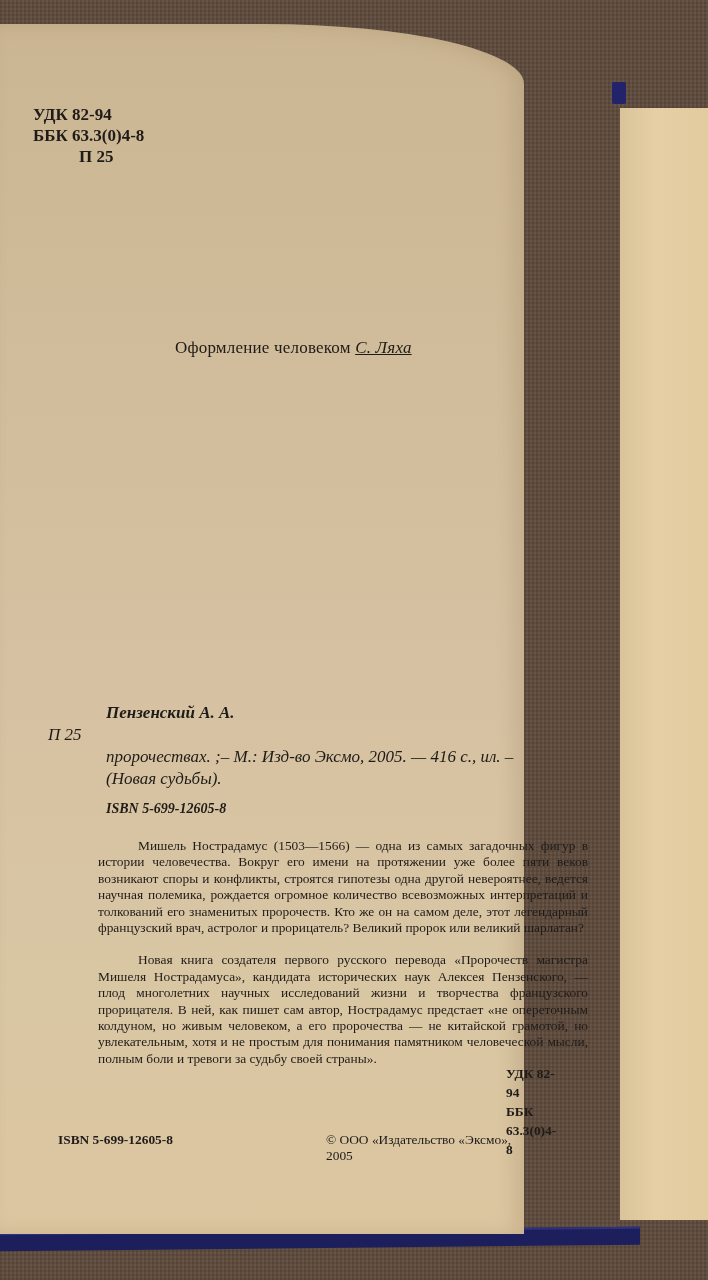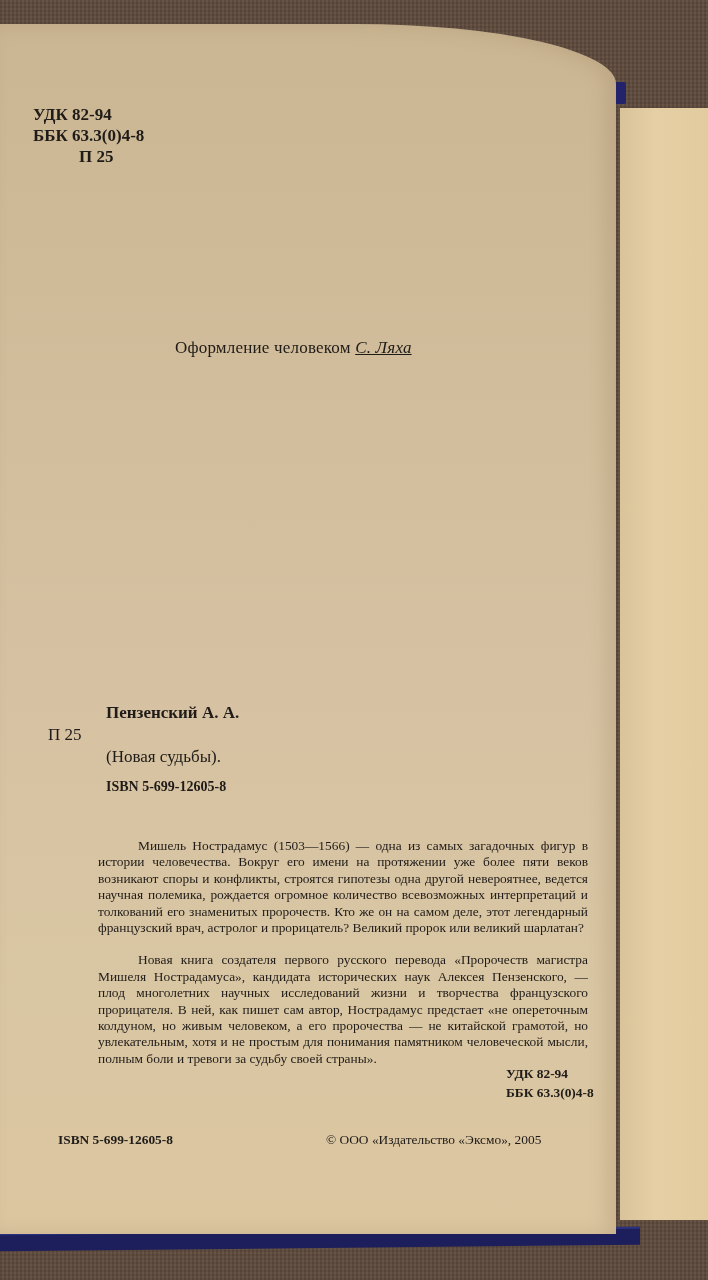--- a/index.html
+++ b/index.html
@@ -21,33 +21,33 @@
   }
   .cover-edge-top {
     position:absolute; left:612px; top:82px; width:14px; height:22px;
     background:#22236a; border-radius:2px;
   }
   .back-page {
     position:absolute; left:620px; top:108px; width:88px; height:1112px;
     background:linear-gradient(90deg,#d9c39a,#e6cfa4 40%,#e2cb9f);
   }
   .page {
-    position:absolute; left:0; top:24px; width:616px; height:1210px;
+    position:absolute; left:0; top:24px; width:524px; height:1210px;
     background:linear-gradient(180deg,#cbb693 0%,#d1bd9b 30%,#d6c2a2 55%,#d9c6a3 80%,#dcc6a0 100%);
     border-top-right-radius:260px 60px;
     box-shadow: inset -10px 0 18px rgba(120,95,60,0.18);
   }
   .ink { color:#1f1b18; position:absolute; }
   .lib-codes { left:33px; top:80px; font-size:17px; line-height:21px; font-weight:bold; }
   .lib-codes .p { padding-left:46px; }
   .artist { left:175px; top:314px; font-size:17px; letter-spacing:0.2px; }
   .artist i { font-style:italic;text-decoration:underline; }
   .ghost { left:90px; top:400px; width:520px; height:170px; opacity:0.08;
            font-size:70px; font-weight:bold; color:#3a2f26; letter-spacing:4px; line-height:72px; }
-  .biblio { left:48px; top:678px; width:560px; font-size:17px; line-height:22px; }
+  .biblio { left:48px; top:678px; width:560px; font-size:17px; line-height:22px;font-style:italic; }
   .biblio .author { padding-left:58px; font-weight:bold; }
   .biblio .row { display:flex; }
   .biblio .code { width:58px; flex:none; }
   .biblio .desc { width:500px; text-indent:22px; text-align:justify; }
   .biblio .cont { padding-left:58px; }
   .biblio .isbn { padding-left:58px; font-weight:bold; font-size:14px; margin-top:8px; }
   .annot { left:82px; top:798px; width:522px; font-size:13.4px; line-height:16.4px; text-align:justify; }
   .annot p { margin:16px; text-indent:40px; }
   .annot-codes { left:506px; top:1040px; font-size:13.4px; line-height:19px; font-weight:bold; }
   .footer-isbn { left:58px; top:1108px; font-size:13.4px; font-weight:bold; }
@@ -74,20 +74,21 @@
     <i>С. Ляха</i>
   </div>
 
   <div class="ink ghost"></div>
 
   <div class="ink biblio">
     <div class="author">Пензенский А. А.</div>
     <div class="row">
       <div class="code">П 25</div>
     </div>
+    <div class="cont">пророчествах. ;– М.: Изд-во Эксмо, 2005. — 416 с., ил. –</div>
     <div class="cont">(Новая судьбы).</div>
     <div class="isbn">ISBN 5-699-12605-8</div>
   </div>
 
   <div class="ink annot">
     <p>Мишель Нострадамус (1503—1566) — одна из самых загадочных фигур в истории человечества. Вокруг его имени на протяжении уже более пяти веков возникают споры и конфликты, строятся гипотезы одна другой невероятнее, ведется научная полемика, рождается огромное количество всевозможных интерпретаций и толкований его знаменитых пророчеств. Кто же он на самом деле, этот легендарный французский врач, астролог и прорицатель? Великий пророк или великий шарлатан?</p>
     <p>Новая книга создателя первого русского перевода «Пророчеств магистра Мишеля Нострадамуса», кандидата исторических наук Алексея Пензенского, — плод многолетних научных исследований жизни и творчества французского прорицателя. В ней, как пишет сам автор, Нострадамус предстает «не опереточным колдуном, но живым человеком, а его пророчества — не китайской грамотой, но увлекательным, хотя и не простым для понимания памятником человеческой мысли, полным боли и тревоги за судьбу своей страны».</p>
   </div>
 
   <div class="ink annot-codes">

